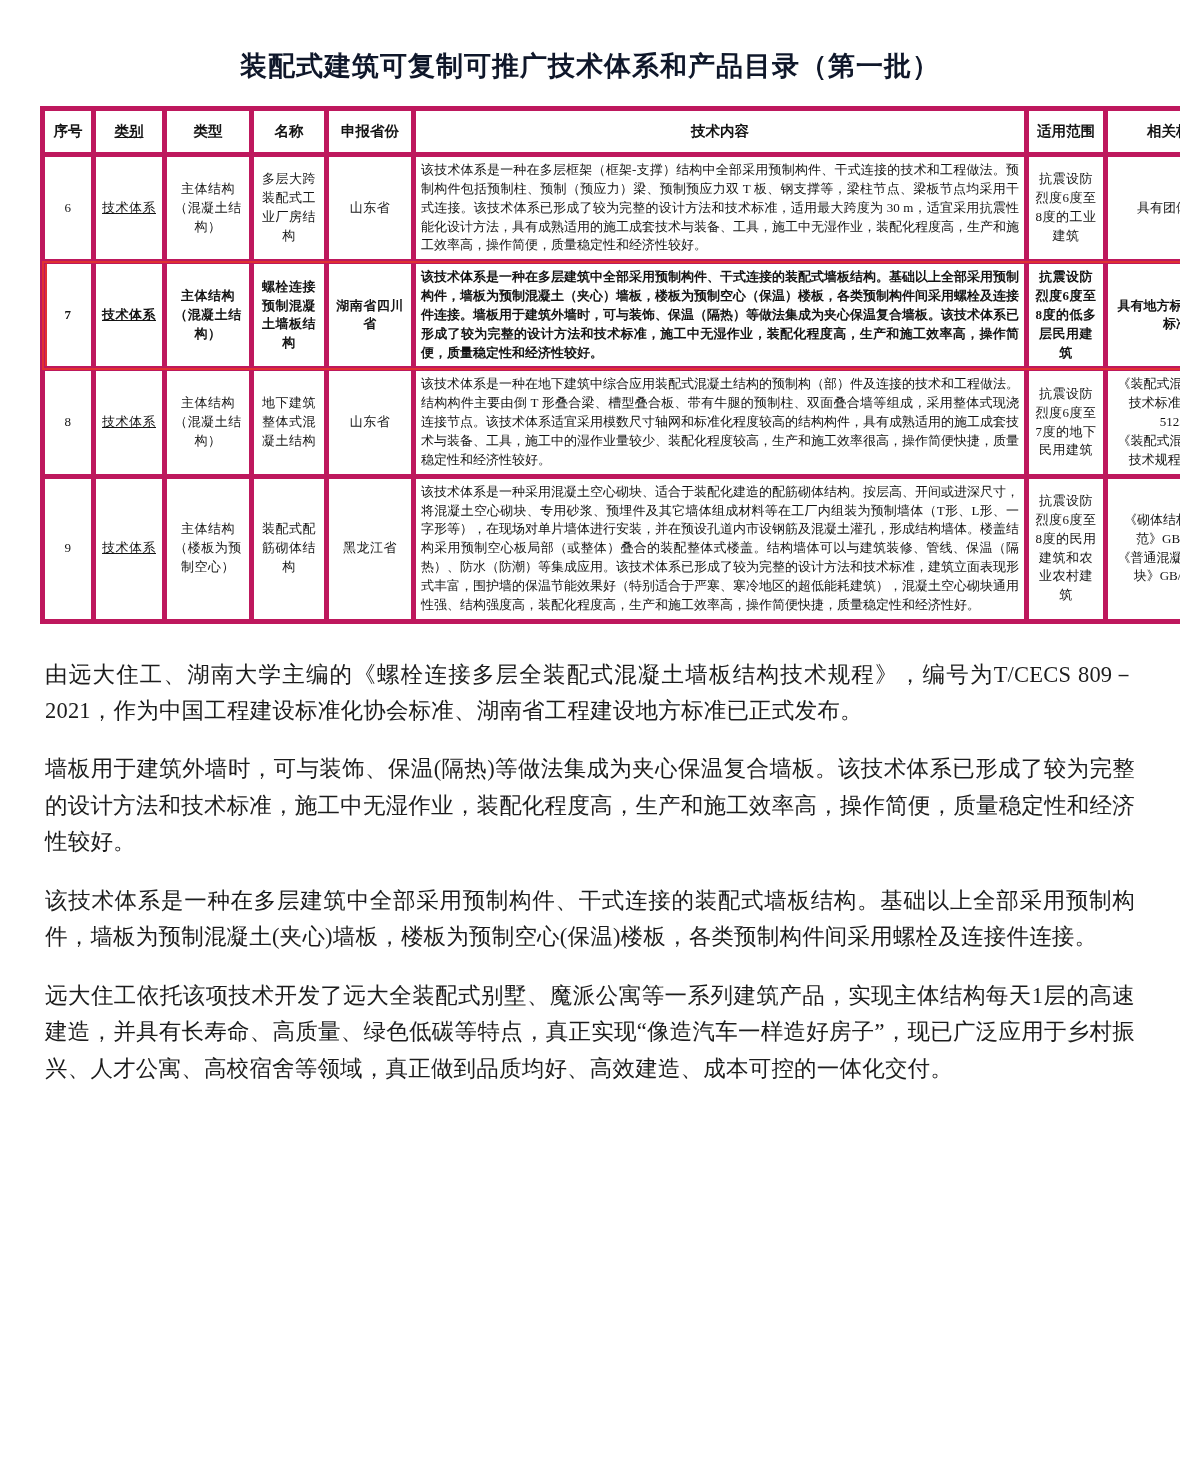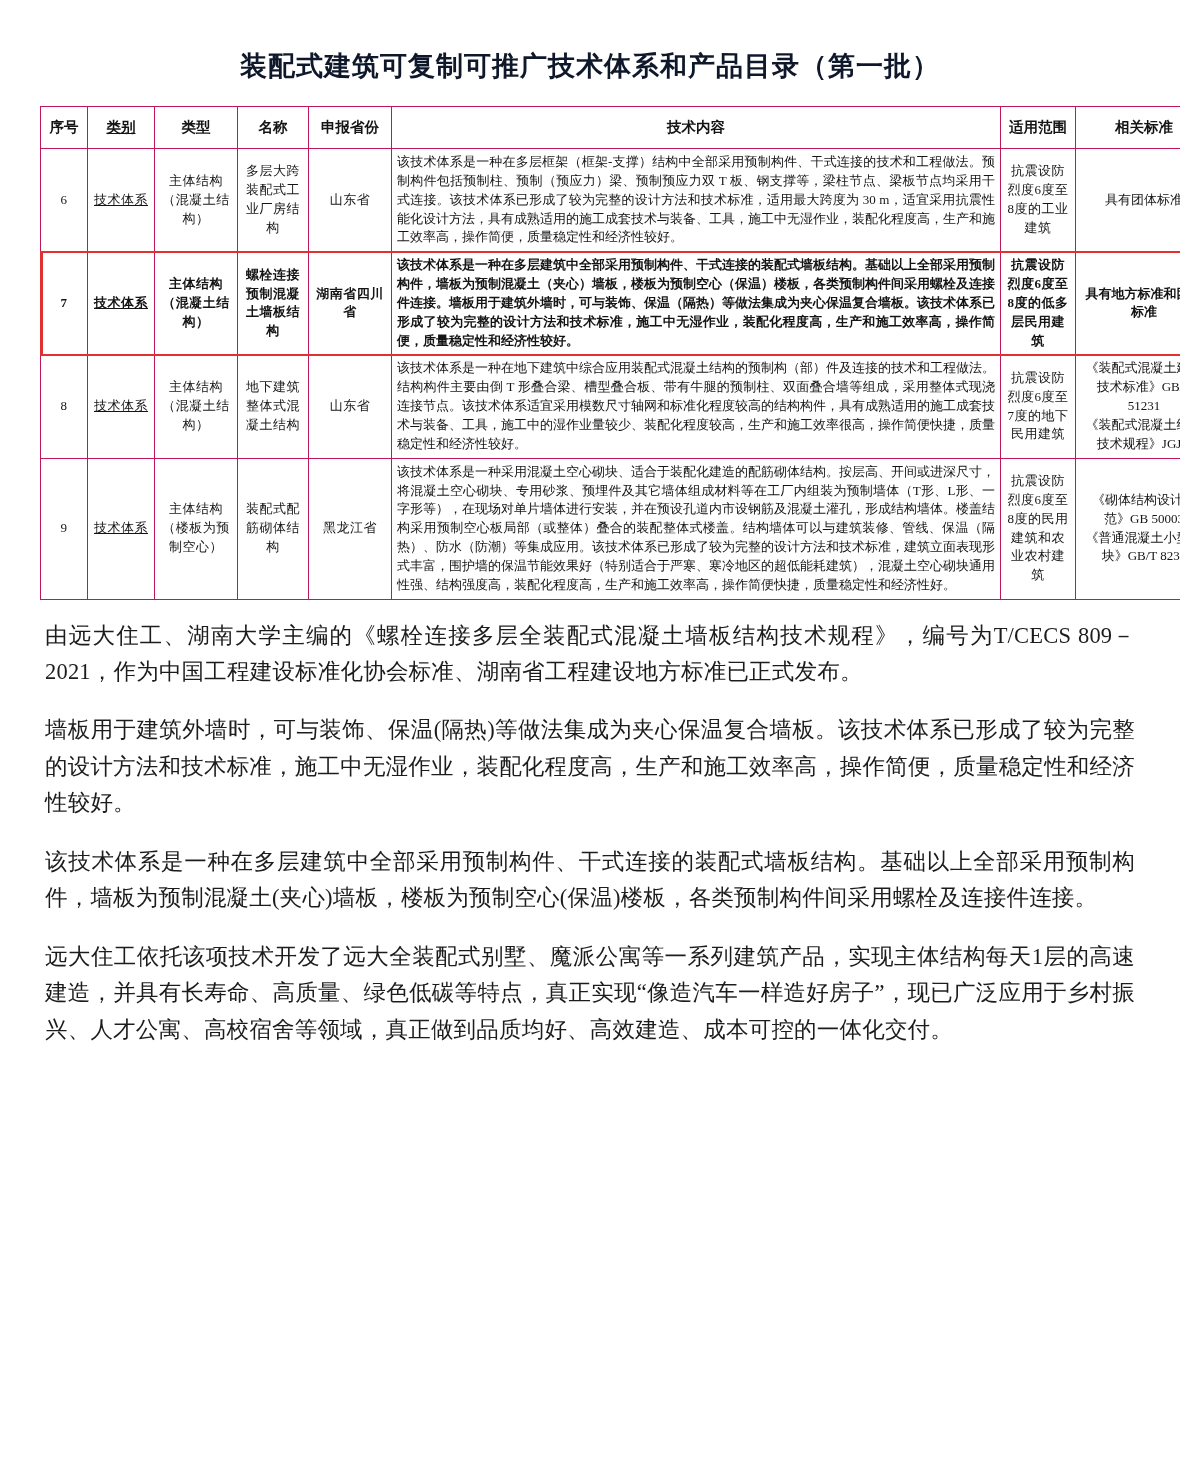--- a/index.html
+++ b/index.html
@@ -27,21 +27,21 @@
     margin: 18px 0 22px 0;
     font-family: "Liberation Serif", "DejaVu Serif", serif;
   }
   table.catalog {
     border-collapse: collapse;
     width: 1100px;
     margin: 0 auto;
     table-layout: fixed;
   }
   table.catalog th, table.catalog td {
-    border: 1px solid #be185d;
+    border: 5px solid #be185d;
     vertical-align: middle;
     padding: 4px 5px;
     font-size: 13px;
     line-height: 1.45;
     color: #141414;
   }
   table.catalog thead th {
     text-align: center;
     font-weight: bold;
     font-size: 14.5px;
@@ -82,21 +82,21 @@
   }
   tr.highlight-row td:first-child { box-shadow: inset 2px 0 0 #e03131; }
   .body-text {
     width: 1090px;
     margin: 0 auto;
     padding-top: 18px;
   }
   .body-text p {
     font-size: 22.5px;
     line-height: 1.62;
-    margin: 0 0 22px 0;
+    margin: 15px 0 22px 0;
     text-align: justify;
     text-justify: inter-ideograph;
     color: #1c1c1c;
     letter-spacing: 0.2px;
   }
   .table-wrap { position: relative; }
 </style>
 </head>
 <body>
 

